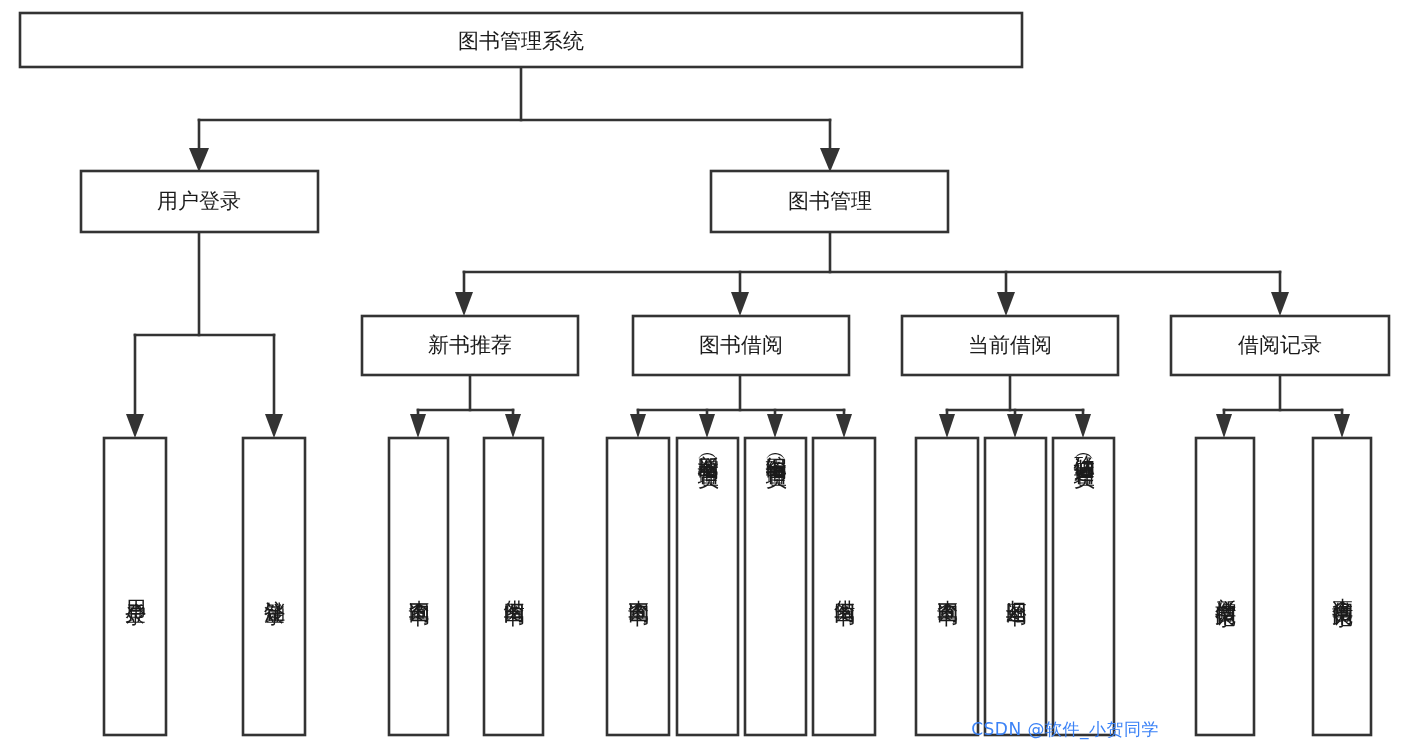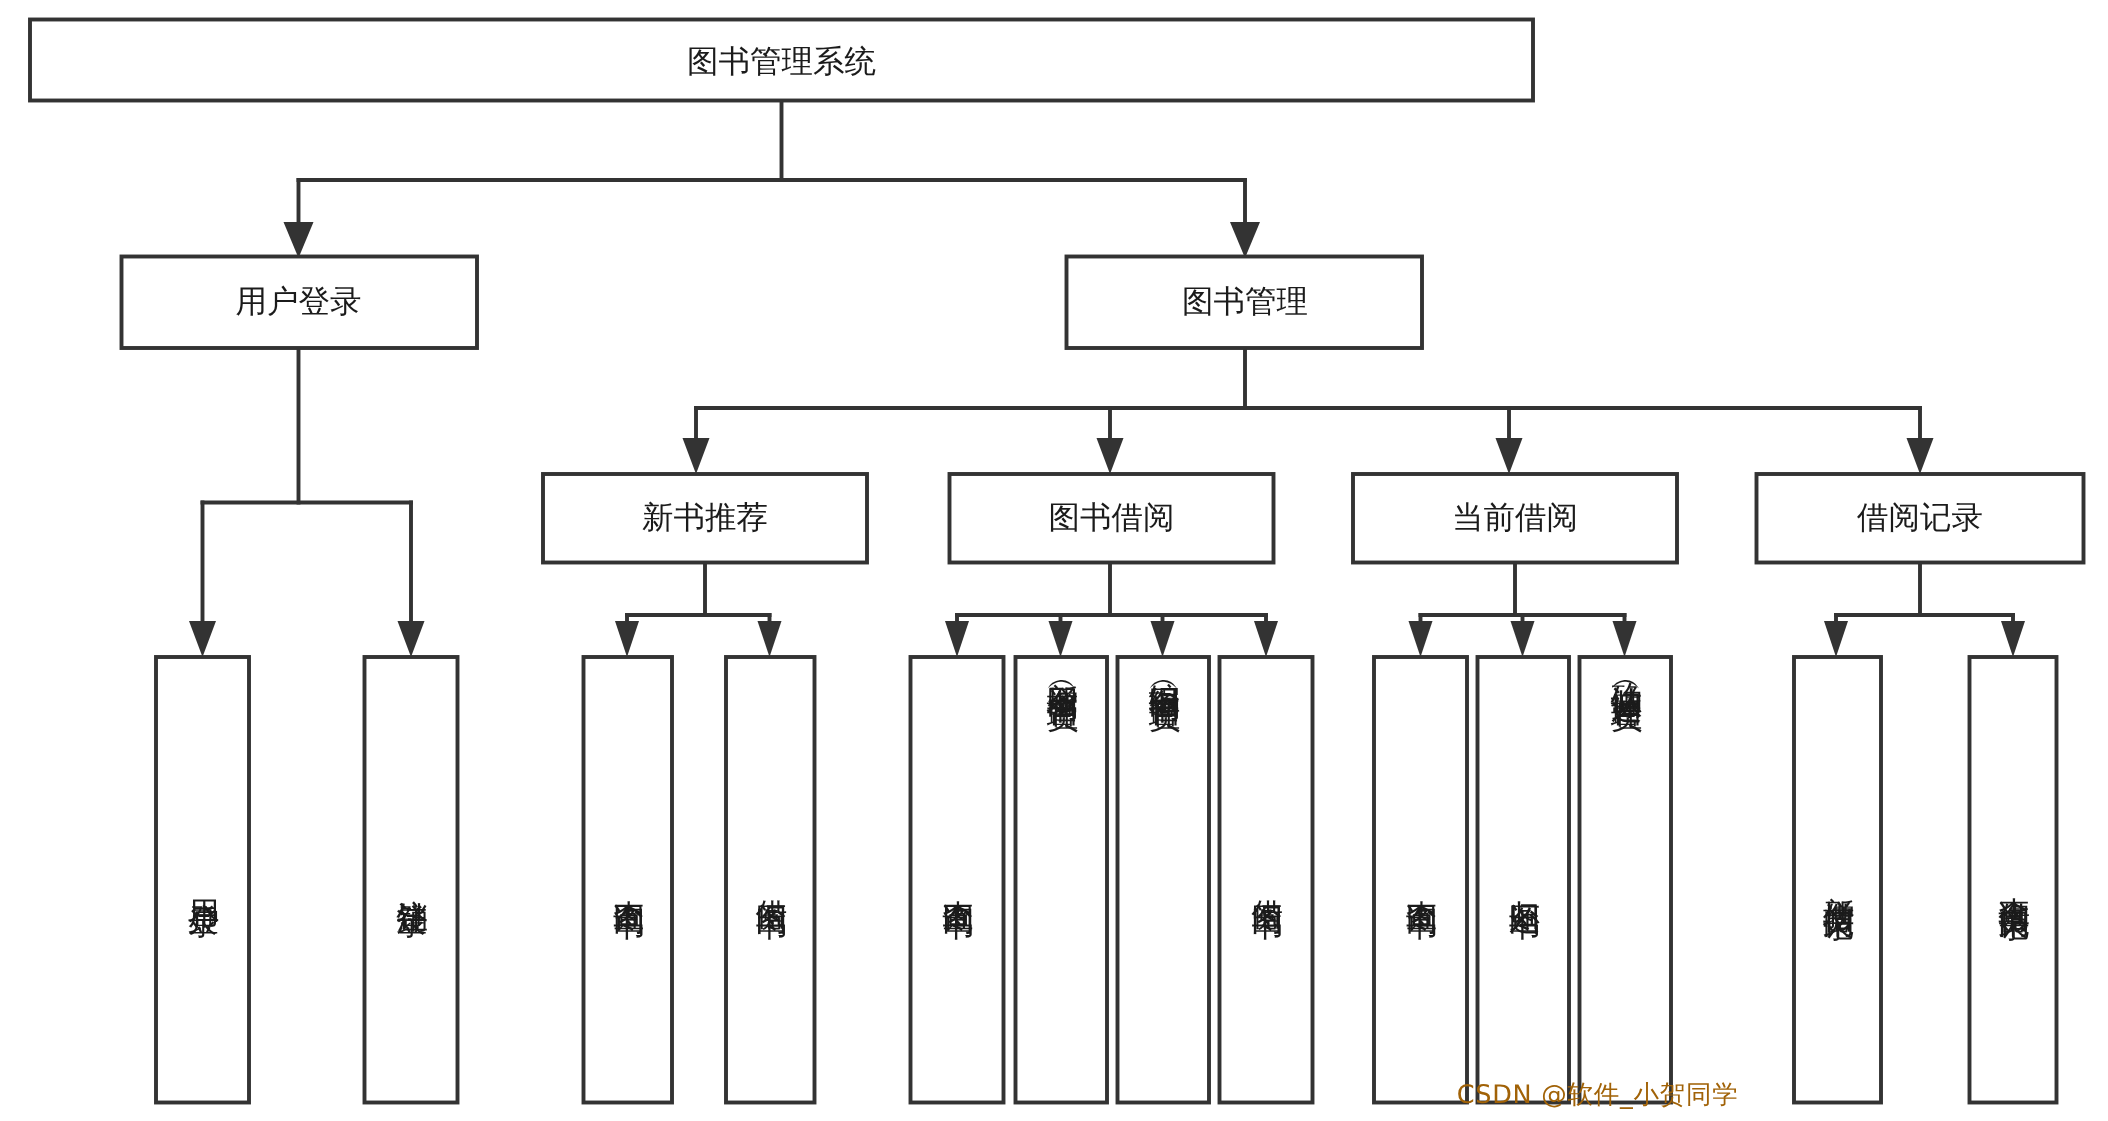--- a/index.html
+++ b/index.html
@@ -66,21 +66,21 @@
     letter-spacing: 2px;
     white-space: nowrap;
     text-align: center;
   }
   .watermark {
     position: absolute;
     right: 8px;
     bottom: 6px;
     font-family: "DejaVu Sans", "Liberation Sans", sans-serif;
     font-size: 17px;
-    color: #a16207;
+    color: #3b82f6;
     letter-spacing: 0.5px;
     white-space: nowrap;
     user-select: none;
   }
 </style>
 </head>
 <body>
 
 <div id="diagram-root">
 

